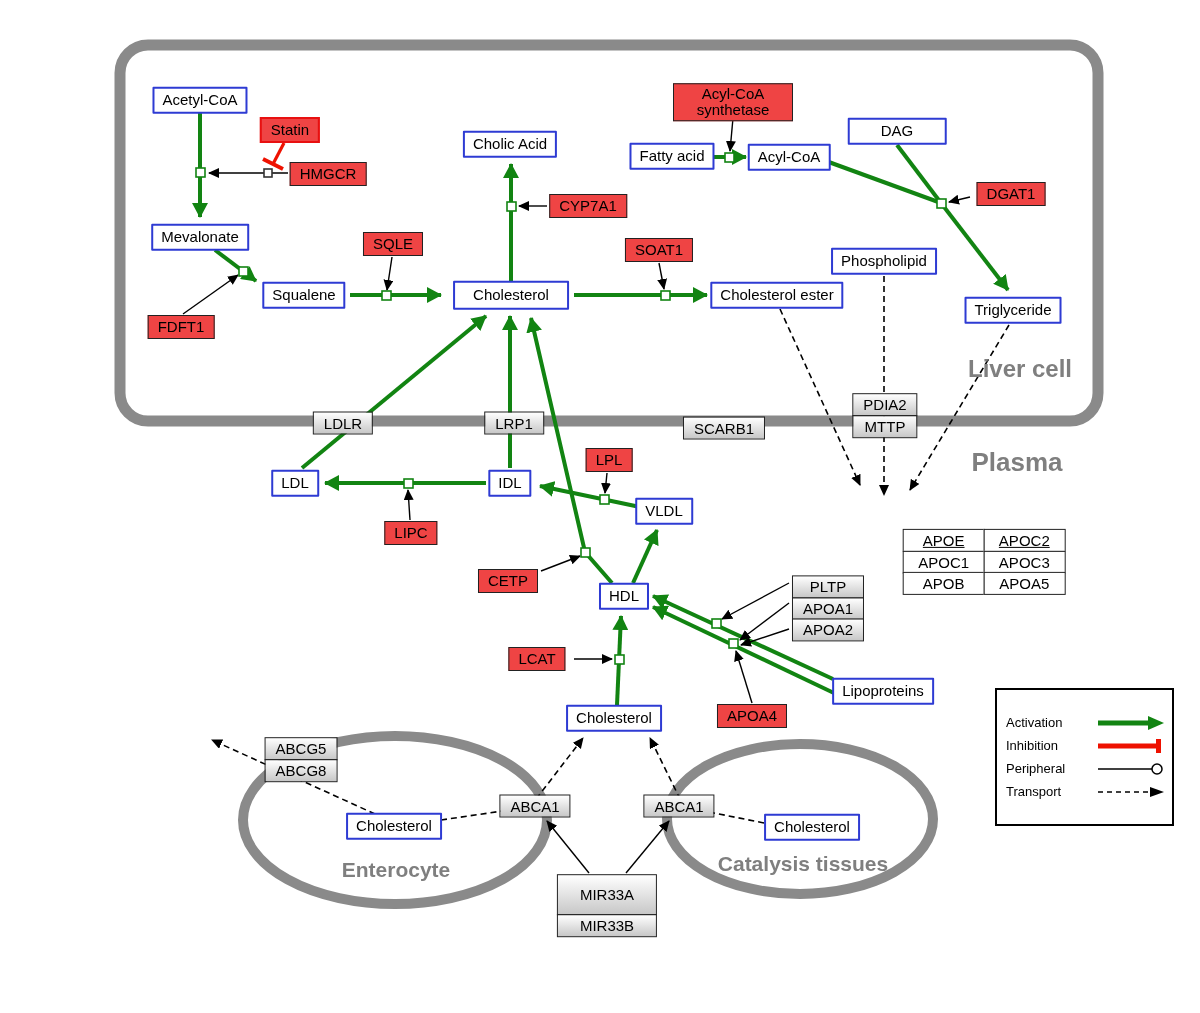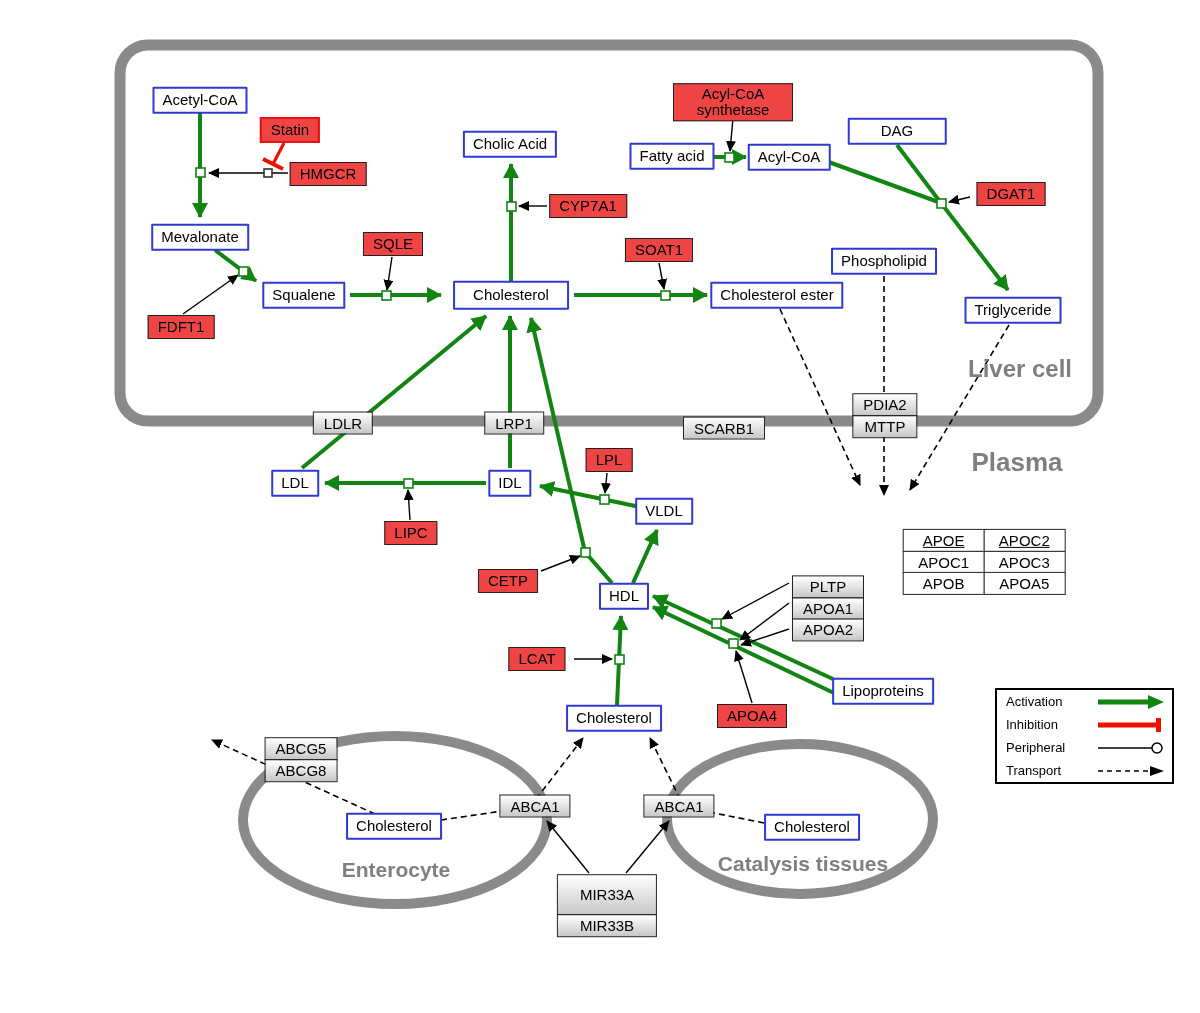--- a/index.html
+++ b/index.html
@@ -25,21 +25,21 @@
   .apo-table{position:absolute;transform:translate(-50%,-50%);display:flex;flex-direction:column;}
   .apo-table .trow{display:flex;margin-top:-1.4px;}
   .apo-table .trow:first-child{margin-top:0;text-decoration:underline;}
   .apo-table .tcell{width:60px;background:#fff;border:1.4px solid #222;padding:2px 10px;
                     font-size:15px;text-align:center;white-space:nowrap;}
   .apo-table .tcell+.tcell{margin-left:-1.4px;}
   .comp-label{position:absolute;transform:translate(-50%,-50%);color:#7f7f7f;
               font-weight:bold;font-size:26px;white-space:nowrap;}
   .comp-label.small{font-size:21px;}
   .legend{position:absolute;left:995px;top:688px;width:163px;background:#fff;
-          border:2px solid #000;padding:0 6px;}
+          border:2px solid #000;padding:21px 6px;}
   .legend-row{display:flex;align-items:center;justify-content:space-between;height:23px;}
   .legend-row .ltxt{font-size:13px;color:#000;padding-left:3px;}
 </style>
 </head>
 <body>
 
 <div id="canvas">
 
   <svg id="edge-layer" width="1200" height="1013" viewBox="0 0 1200 1013">
     <defs>

